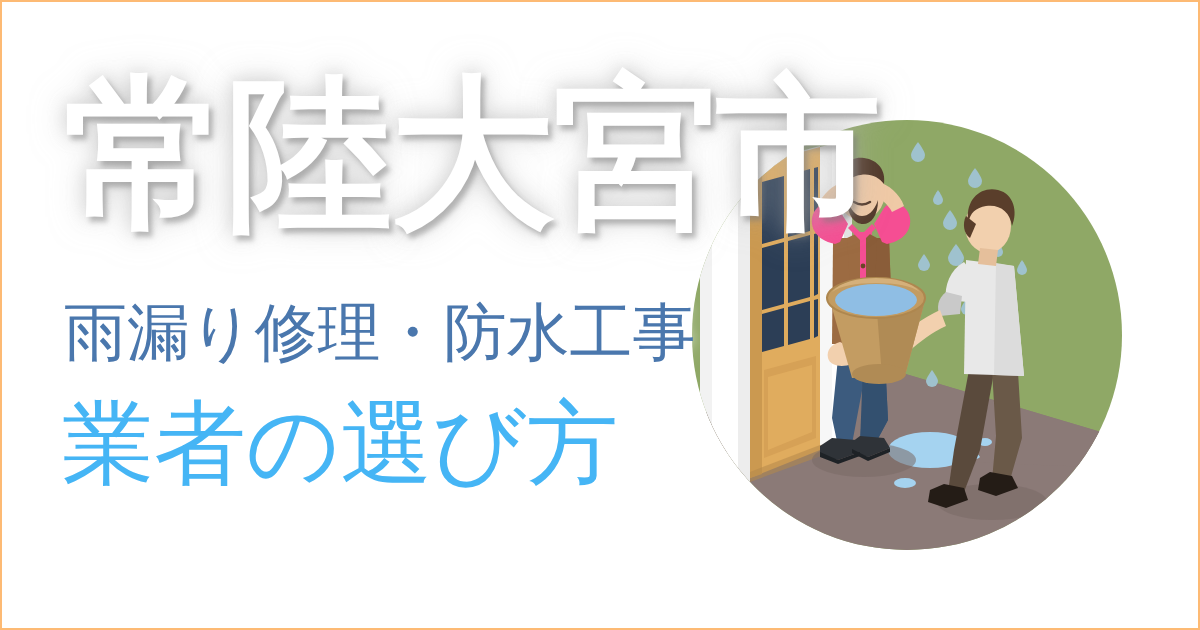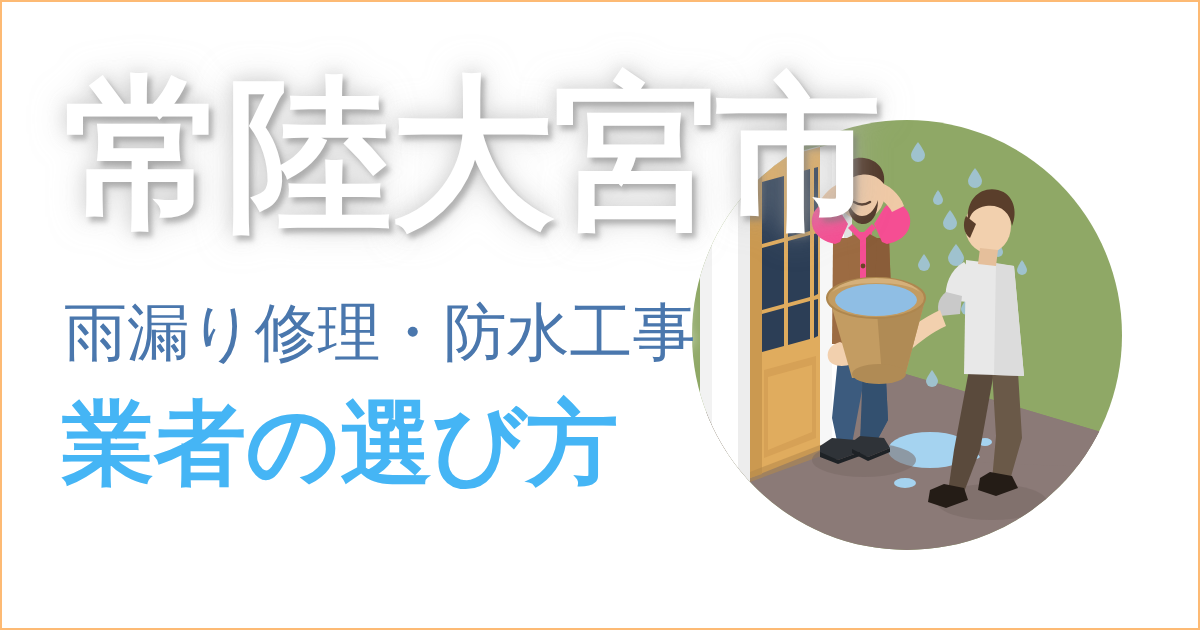--- a/index.html
+++ b/index.html
@@ -68,21 +68,21 @@
     letter-spacing:0px;
     white-space:nowrap;
     text-shadow:0 0 12px rgba(255,255,255,0.95), 0 0 24px rgba(255,255,255,0.9);
   }
 
   .title-accent {
     position:absolute;
     left:60px; top:392px;
     font-size:92px;
     line-height:1.08;
-    font-weight:700;
+    font-weight:400;
     color:#45B5F5;
     letter-spacing:0px;
     white-space:nowrap;
     text-shadow:0 0 12px rgba(255,255,255,0.95), 0 0 24px rgba(255,255,255,0.9);
   }
 </style>
 </head>
 <body>
 
 <div class="banner">

